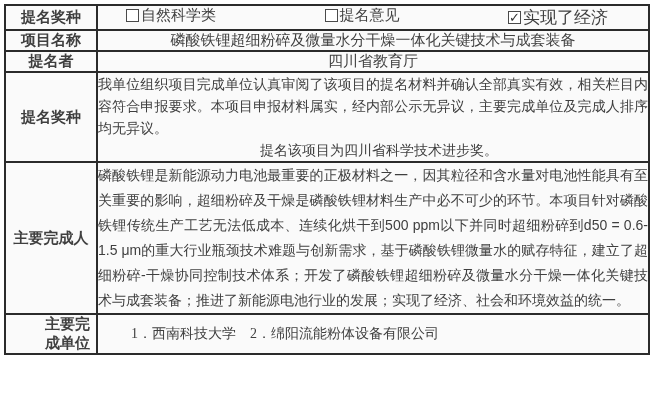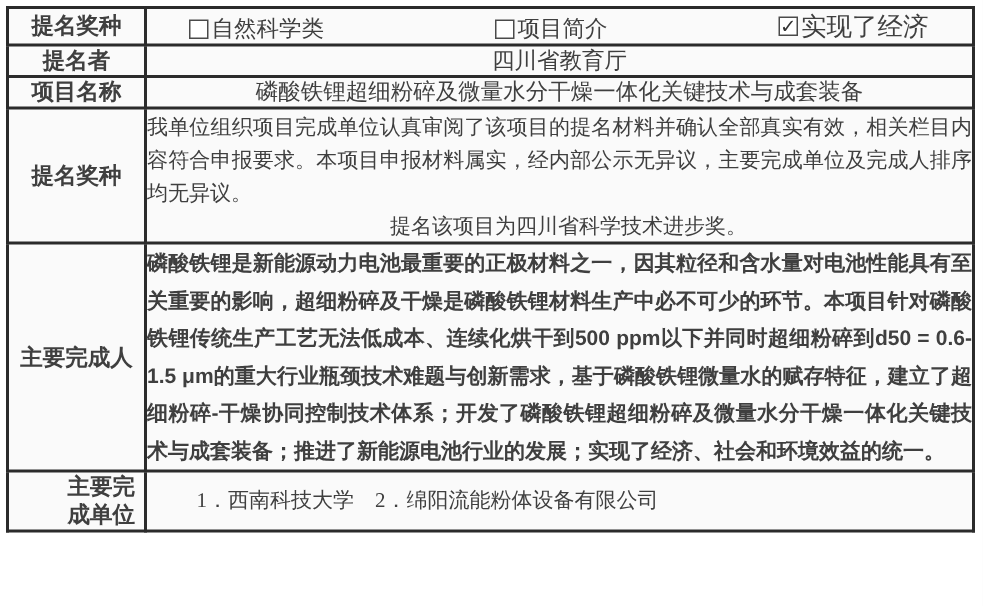--- a/index.html
+++ b/index.html
@@ -40,23 +40,23 @@
   tr.r-short td, tr.r-short th{height:17px;}
   tr.r-opinion td, tr.r-opinion th{height:86px;border-radius:17px;}
   tr.r-summary td, tr.r-summary th{height:150px;}
   tr.r-people td, tr.r-people th{height:35px;}
   tr.r-units td, tr.r-units th{height:32px;padding-left:33px;}
 
   
   .opts{
     display:flex;
     justify-content:space-between;
-    align-items:flex-end;
+    align-items:flex-start;
     height:100%;
-    padding:0 29px 0 28px;
+    padding:0 40px 0 28px;
     font-size:15px;
   }
   .opt{display:inline-flex;align-items:center;white-space:nowrap;}
   .opt.checked{font-size:17px;}
   .cb{
     display:inline-block;
     width:13px;height:13px;
     border:1px solid #4a4a4a;
     background:#fff;
     font-size:13px;line-height:12px;
@@ -90,21 +90,20 @@
     margin-left:42px;
   }
 
   
   td.cell-summary{vertical-align:top;padding:1px 2px 0 2px;}
   .para-summary{
     margin:0;
     font-size:14px;
     line-height:25px;
     text-align:justify;
-    font-weight:bold;
   }
 
   
   td.cell-people{vertical-align:top;padding:1px 2px 0 2px;}
   .names-line1{
     display:flex;
     justify-content:space-between;
     font-size:14px;
     line-height:18px;
   }
@@ -131,41 +130,41 @@
       <tr class="r-short">
     <th class="lbl">提名奖种</th>
     <td class="v-mid">
       <div class="opts" id="award-options">
             <span class="opt">
               <span class="cb"></span>
               <span>自然科学类</span>
             </span>
             <span class="opt">
               <span class="cb"></span>
-              <span>项目简介</span>
+              <span>提名意见</span>
             </span>
             <span class="opt checked">
               <span class="cb">✓</span>
               <span>实现了经济</span>
             </span>
           </div>
     </td>
   </tr>
 
   <tr class="r-short">
-    <th class="lbl">提名者</th>
+    <th class="lbl">项目名称</th>
     <td class="v-mid">
-      <span class="center-val">四川省教育厅</span>
+      <span class="center-val">磷酸铁锂超细粉碎及微量水分干燥一体化关键技术与成套装备</span>
     </td>
   </tr>
 
   <tr class="r-short">
-    <th class="lbl">项目名称</th>
+    <th class="lbl">提名者</th>
     <td class="v-mid">
-      <span class="center-val">磷酸铁锂超细粉碎及微量水分干燥一体化关键技术与成套装备</span>
+      <span class="center-val">四川省教育厅</span>
     </td>
   </tr>
 
   <tr class="r-opinion">
     <th class="lbl">提名奖种</th>
     <td class="cell-opinion">
       <p class="para-opinion">我单位组织项目完成单位认真审阅了该项目的提名材料并确认全部真实有效，相关栏目内容符合申报要求。本项目申报材料属实，经内部公示无异议，主要完成单位及完成人排序均无异议。</p>
       <div class="closing-line">提名该项目为四川省科学技术进步奖。</div>
     </td>
   </tr>

